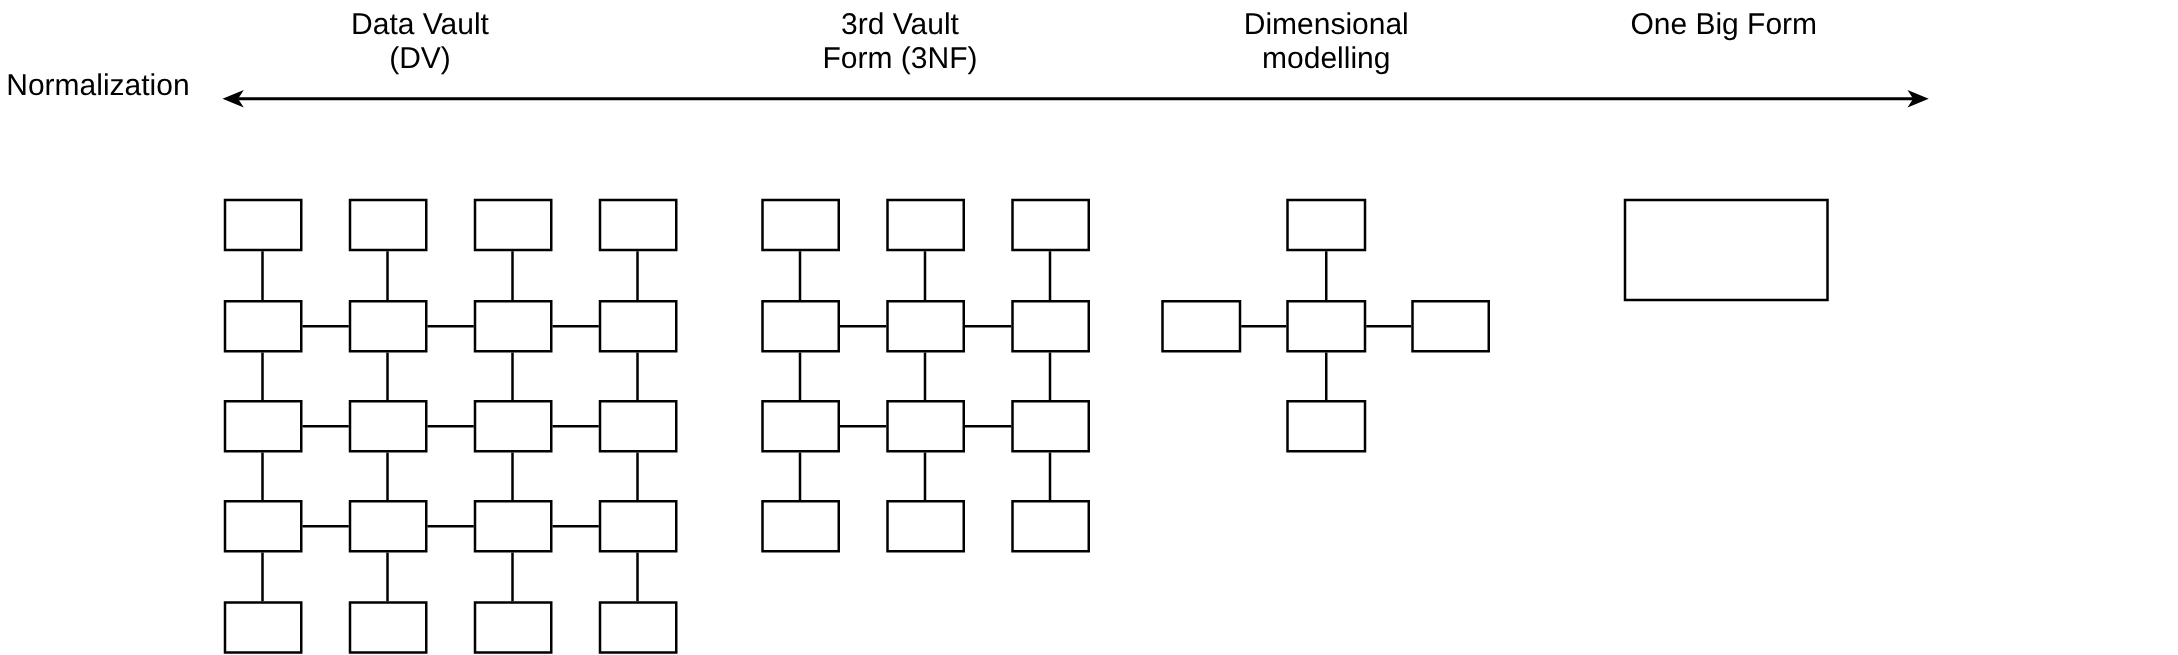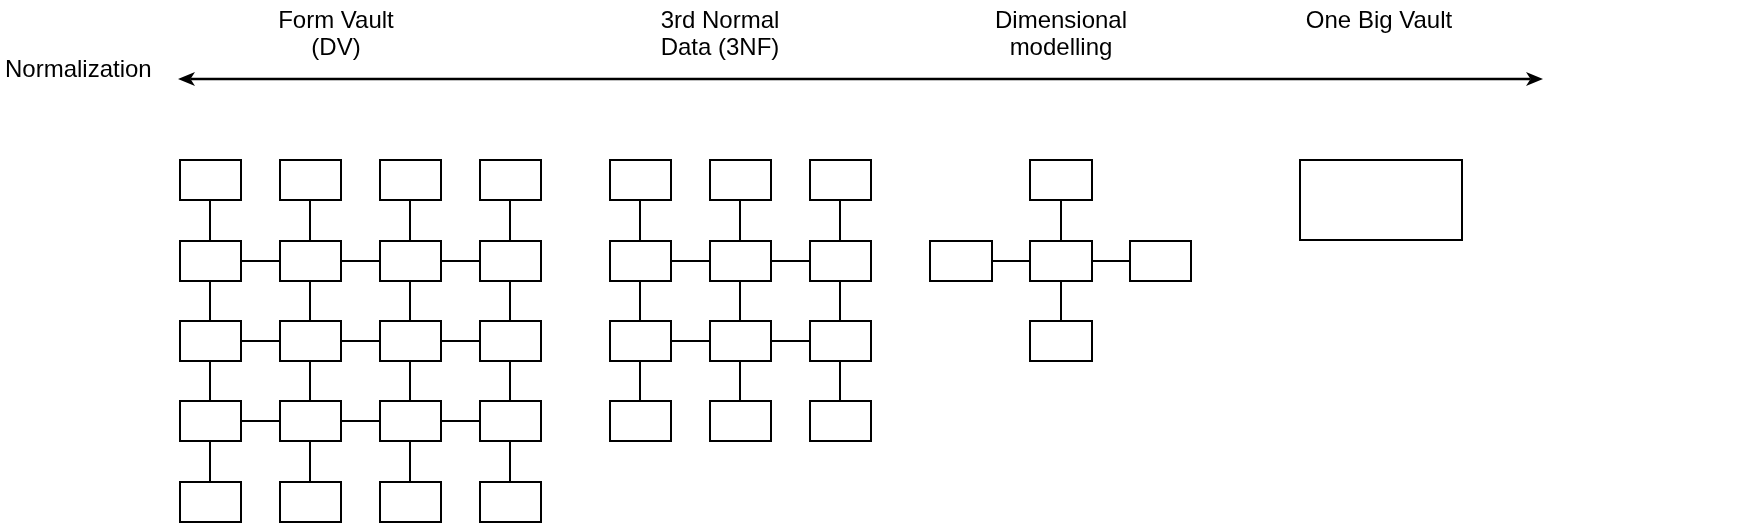--- a/index.html
+++ b/index.html
@@ -48,36 +48,36 @@
   <div class="side-label left">Normalization</div>
 
 
   <svg id="arrow-svg" width="1742" height="524" viewBox="0 0 1742 524">
     <line stroke="#000000" fill="none" x1="190.5" y1="79" x2="1530.5" y2="79" stroke-width="2.5"></line>
     <polygon fill="#000000" points="178,79 195,72 190.5,79 195,86"></polygon>
     <polygon fill="#000000" points="1543,79 1526,72 1530.5,79 1526,86"></polygon>
   </svg>
 
   <div class="approach-label" style="left: 336px;">
-    <div>Form Vault</div>
+    <div>Data Vault</div>
     <div>(DV)</div>
   </div>
 
   <div class="approach-label" style="left: 720px;">
-    <div>3rd Normal</div>
-    <div>Data (3NF)</div>
+    <div>3rd Vault</div>
+    <div>Form (3NF)</div>
   </div>
 
   <div class="approach-label" style="left: 1061px;">
     <div>Dimensional</div>
     <div>modelling</div>
   </div>
 
   <div class="approach-label" style="left: 1379px;">
-    <div>One Big Vault</div>
+    <div>One Big Form</div>
   </div>
 
   <div id="diagram-layer">
       <div class="cluster">
         <div class="conn" style="left: 209px; top: 200px; width: 2px; height: 41px;"></div>
         <div class="conn" style="left: 309px; top: 200px; width: 2px; height: 41px;"></div>
         <div class="conn" style="left: 409px; top: 200px; width: 2px; height: 41px;"></div>
         <div class="conn" style="left: 509px; top: 200px; width: 2px; height: 41px;"></div>
         <div class="conn" style="left: 209px; top: 281px; width: 2px; height: 40px;"></div>
         <div class="conn" style="left: 309px; top: 281px; width: 2px; height: 40px;"></div>

